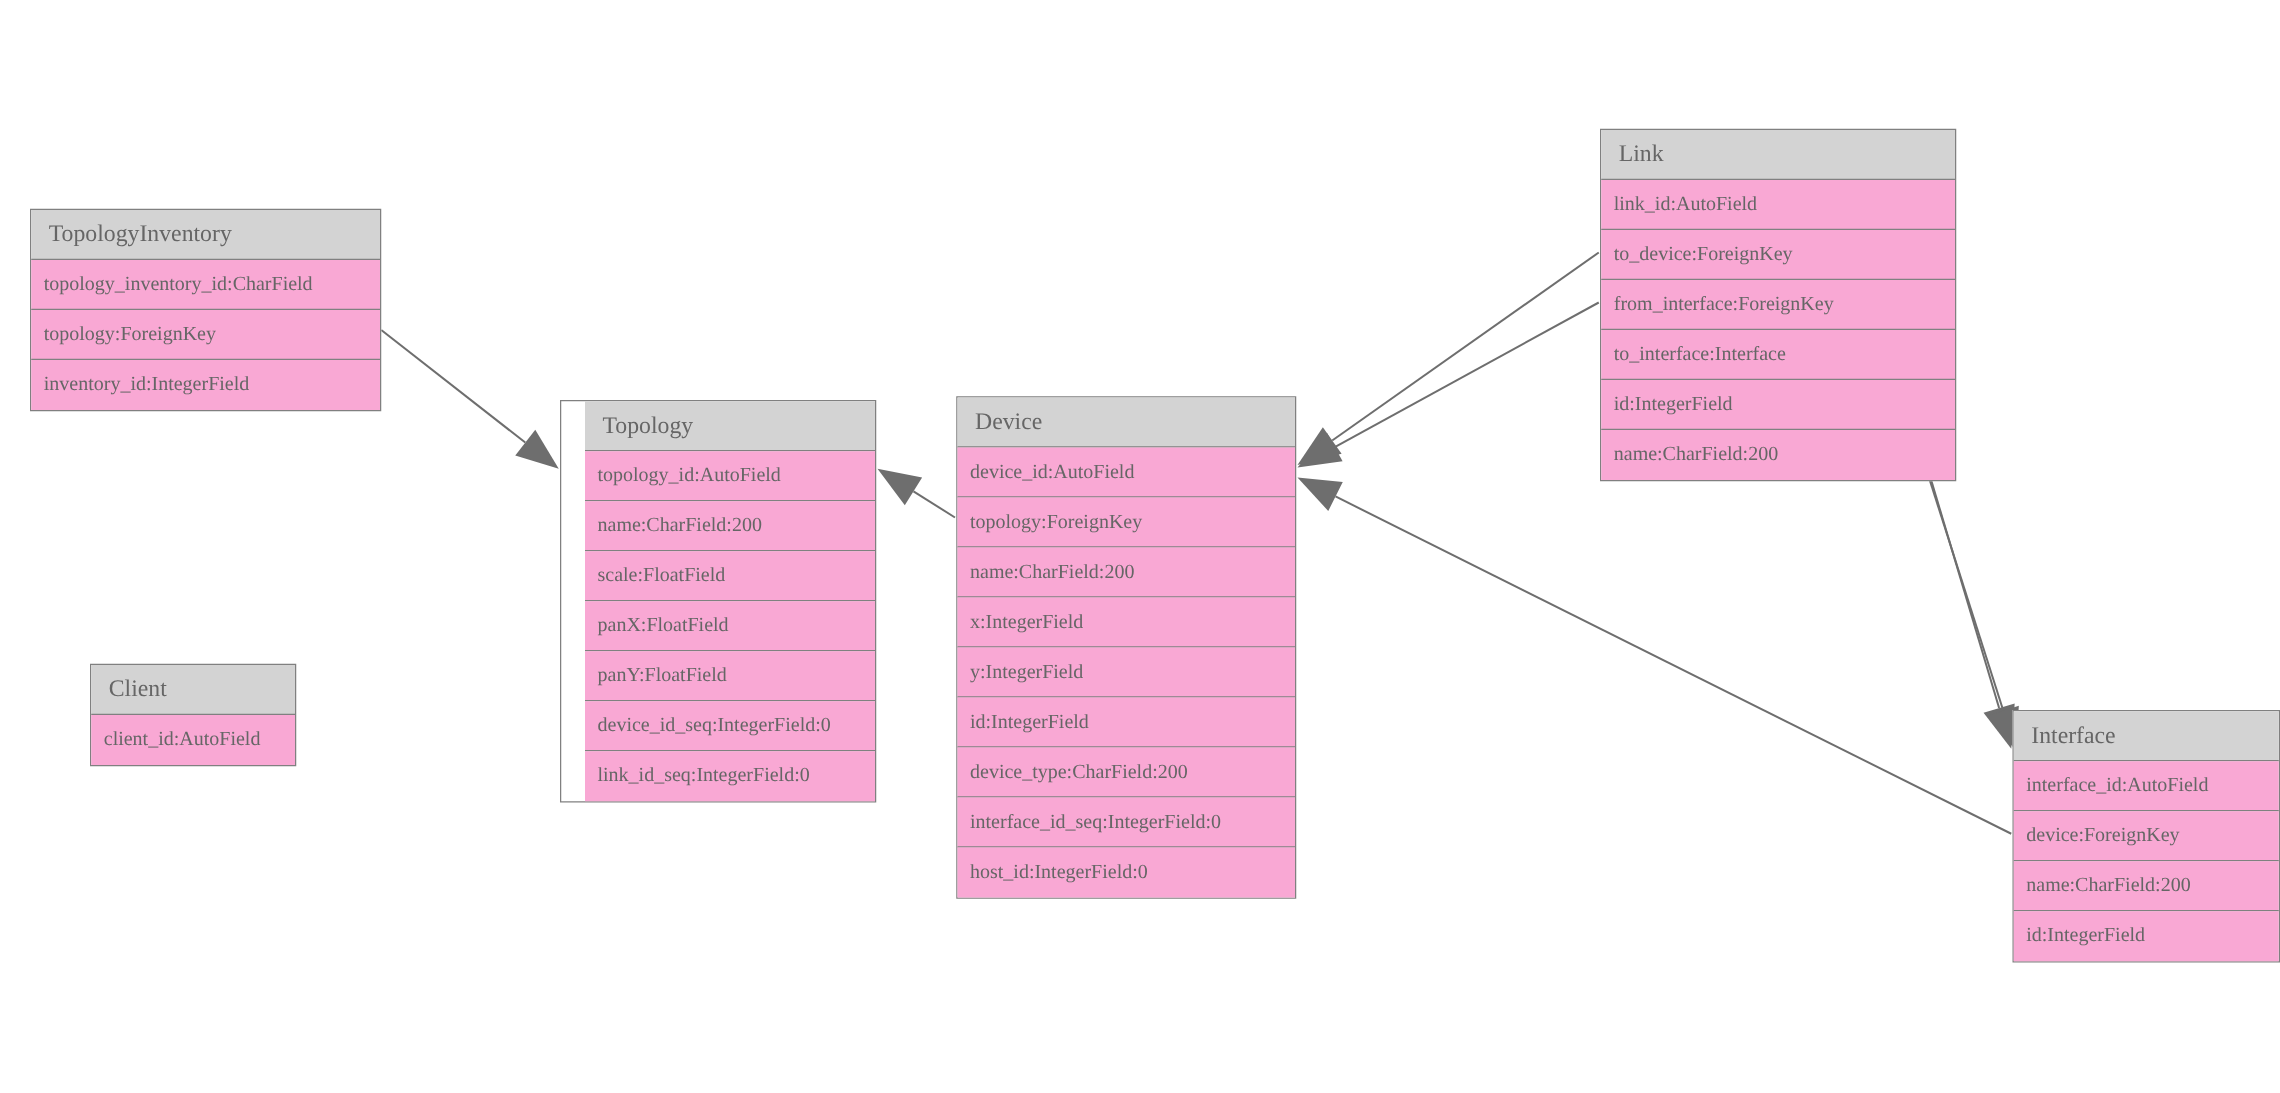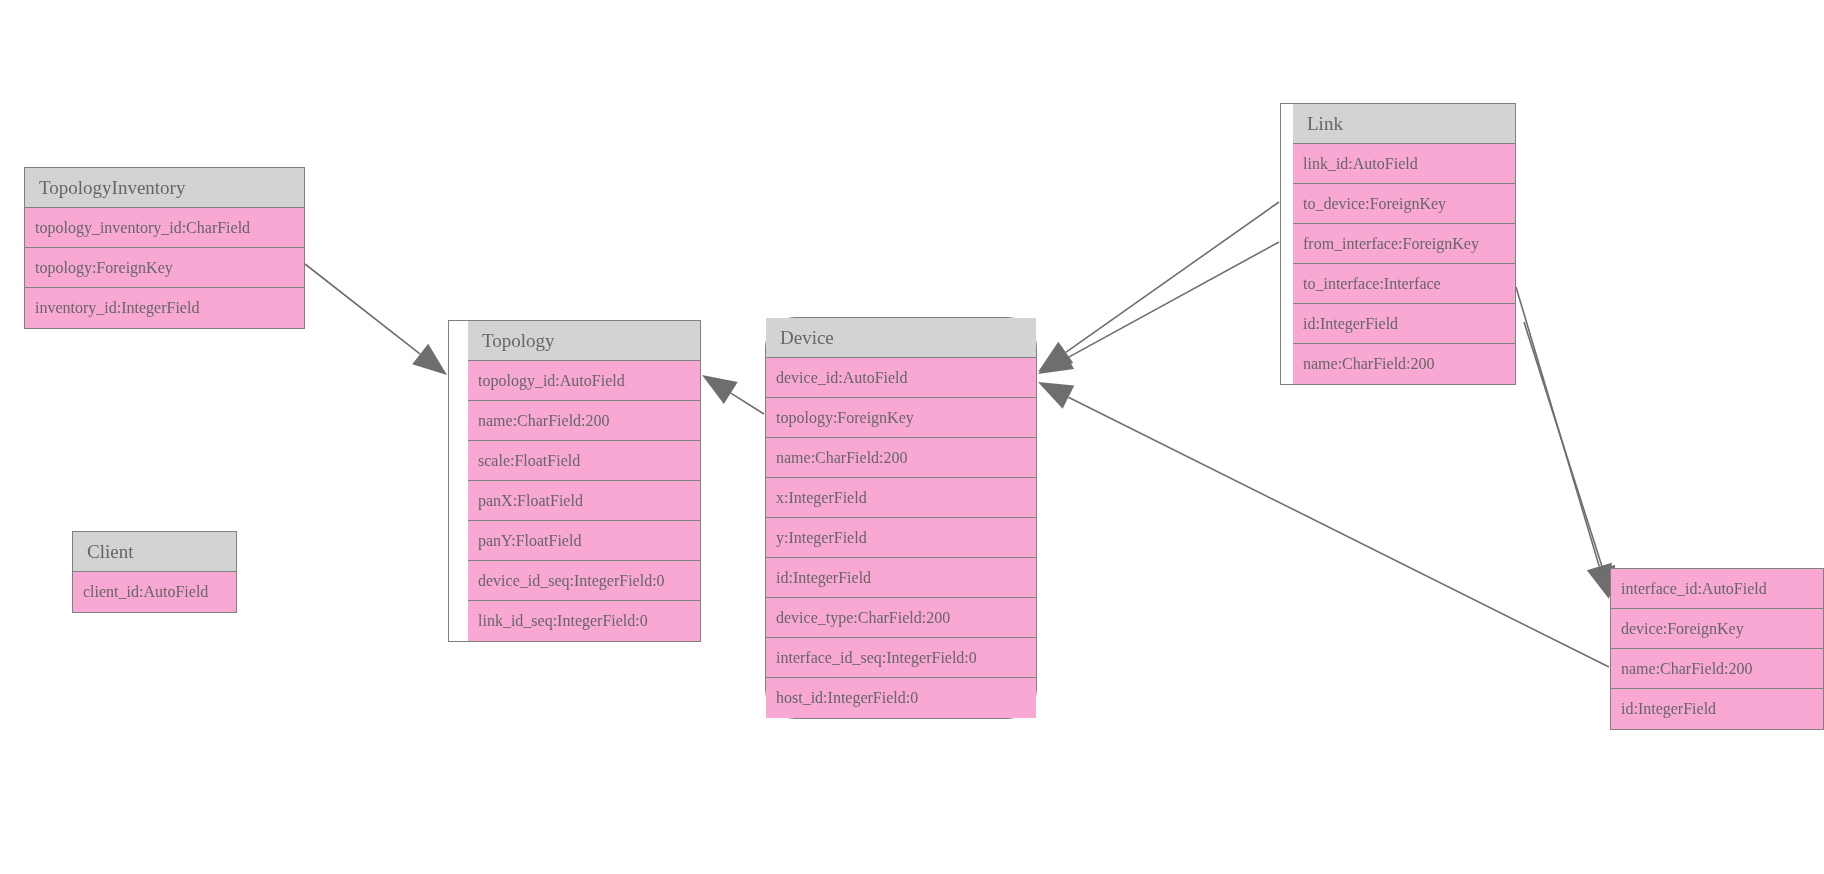--- a/index.html
+++ b/index.html
@@ -116,43 +116,44 @@
     <div class="entity-field">panY:FloatField</div>
     <div class="entity-field">device_id_seq:IntegerField:0</div>
     <div class="entity-field">link_id_seq:IntegerField:0</div>
   </div>
 
   <div class="entity" style="left:72px; top:531px; width:165px;">
     <div class="entity-header">Client</div>
     <div class="entity-field">client_id:AutoField</div>
   </div>
 
-  <div class="entity" style="left:765px; top:317px; width:272px;border-radius:30px;">
+  <div class="entity" style="left:765px; top:317px; width:272px;">
     <div class="entity-header">Device</div>
     <div class="entity-field">device_id:AutoField</div>
     <div class="entity-field">topology:ForeignKey</div>
     <div class="entity-field">name:CharField:200</div>
     <div class="entity-field">x:IntegerField</div>
     <div class="entity-field">y:IntegerField</div>
     <div class="entity-field">id:IntegerField</div>
     <div class="entity-field">device_type:CharField:200</div>
     <div class="entity-field">interface_id_seq:IntegerField:0</div>
     <div class="entity-field">host_id:IntegerField:0</div>
   </div>
 
-  <div class="entity" style="left:1280px; top:103px; width:236px;padding-left:12px;">
+  <div class="entity" style="left:1280px; top:103px; width:285px;">
     <div class="entity-header">Link</div>
     <div class="entity-field">link_id:AutoField</div>
     <div class="entity-field">to_device:ForeignKey</div>
     <div class="entity-field">from_interface:ForeignKey</div>
     <div class="entity-field">to_interface:Interface</div>
     <div class="entity-field">id:IntegerField</div>
     <div class="entity-field">name:CharField:200</div>
   </div>
 
   <div class="entity" style="left:1610px; top:568px; width:214px;">
+    <div class="entity-header">Interface</div>
     <div class="entity-field">interface_id:AutoField</div>
     <div class="entity-field">device:ForeignKey</div>
     <div class="entity-field">name:CharField:200</div>
     <div class="entity-field">id:IntegerField</div>
   </div>
 
 </div>
 
 </body></html>

